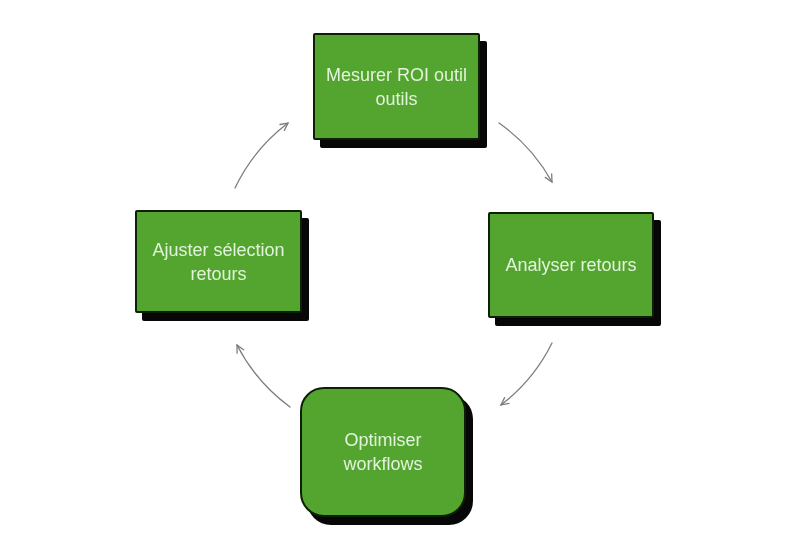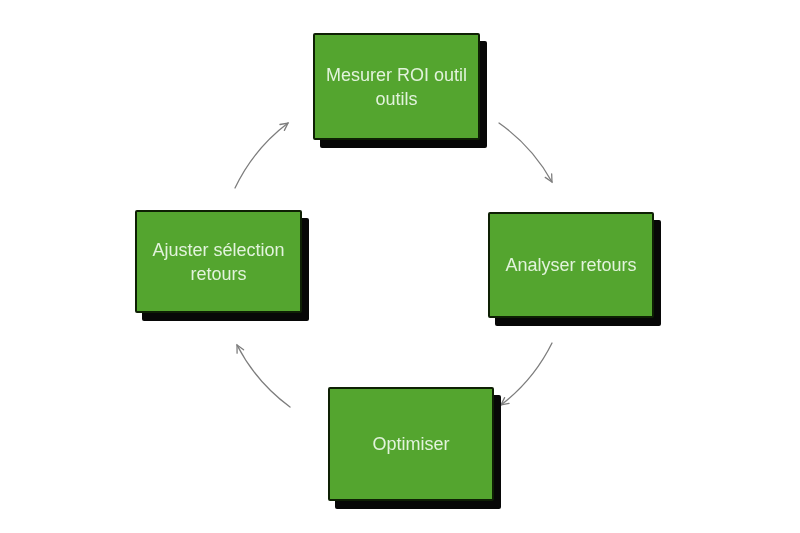--- a/index.html
+++ b/index.html
@@ -51,21 +51,21 @@
     border: 2px solid var(--box-border);
     border-radius: 2px;
     box-shadow: 7px 8px 0 0 var(--box-shadow);
     color: var(--box-text);
     font-size: 18px;
     line-height: 24px;
     text-align: center;
   }
   .node-top    { left: 313px; top:  33px; width: 167px; height: 107px; }
   .node-right  { left: 488px; top: 212px; width: 166px; height: 106px; }
-  .node-bottom { left: 328px; top: 387px; width: 166px; height: 114px; }
+  .node-bottom { left: 300px; top: 387px; width: 166px; height: 130px; border-radius: 24px; }
   .node-left   { left: 135px; top: 210px; width: 167px; height: 103px; }
   .node-line { white-space: nowrap; }
 </style>
 </head>
 <body>
 
 <div class="canvas">
 
   <svg class="arrows-layer" viewBox="0 0 800 533" xmlns="http://www.w3.org/2000/svg">
     <defs>
@@ -83,20 +83,21 @@
     <div class="node-line">Mesurer ROI outil</div>
     <div class="node-line">outils</div>
   </div>
 
   <div class="node node-right">
     <div class="node-line">Analyser retours</div>
   </div>
 
   <div class="node node-bottom">
     <div class="node-line">Optimiser</div>
+    <div class="node-line">workflows</div>
   </div>
 
   <div class="node node-left">
     <div class="node-line">Ajuster sélection</div>
     <div class="node-line">retours</div>
   </div>
 
 </div>
 
 </body></html>

